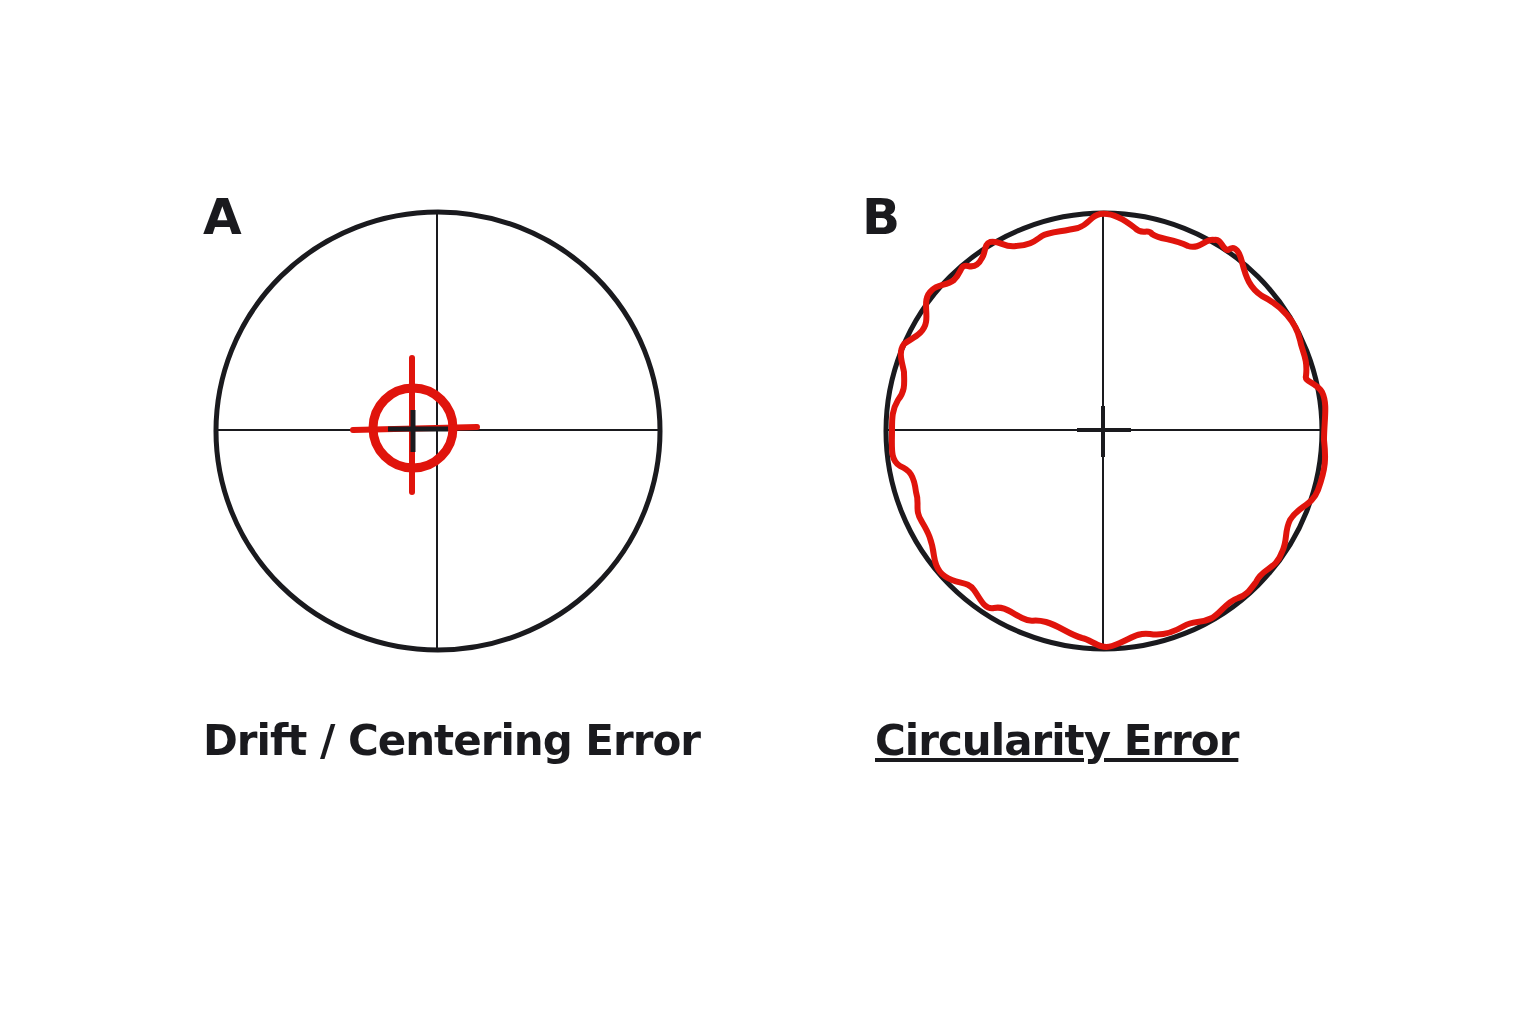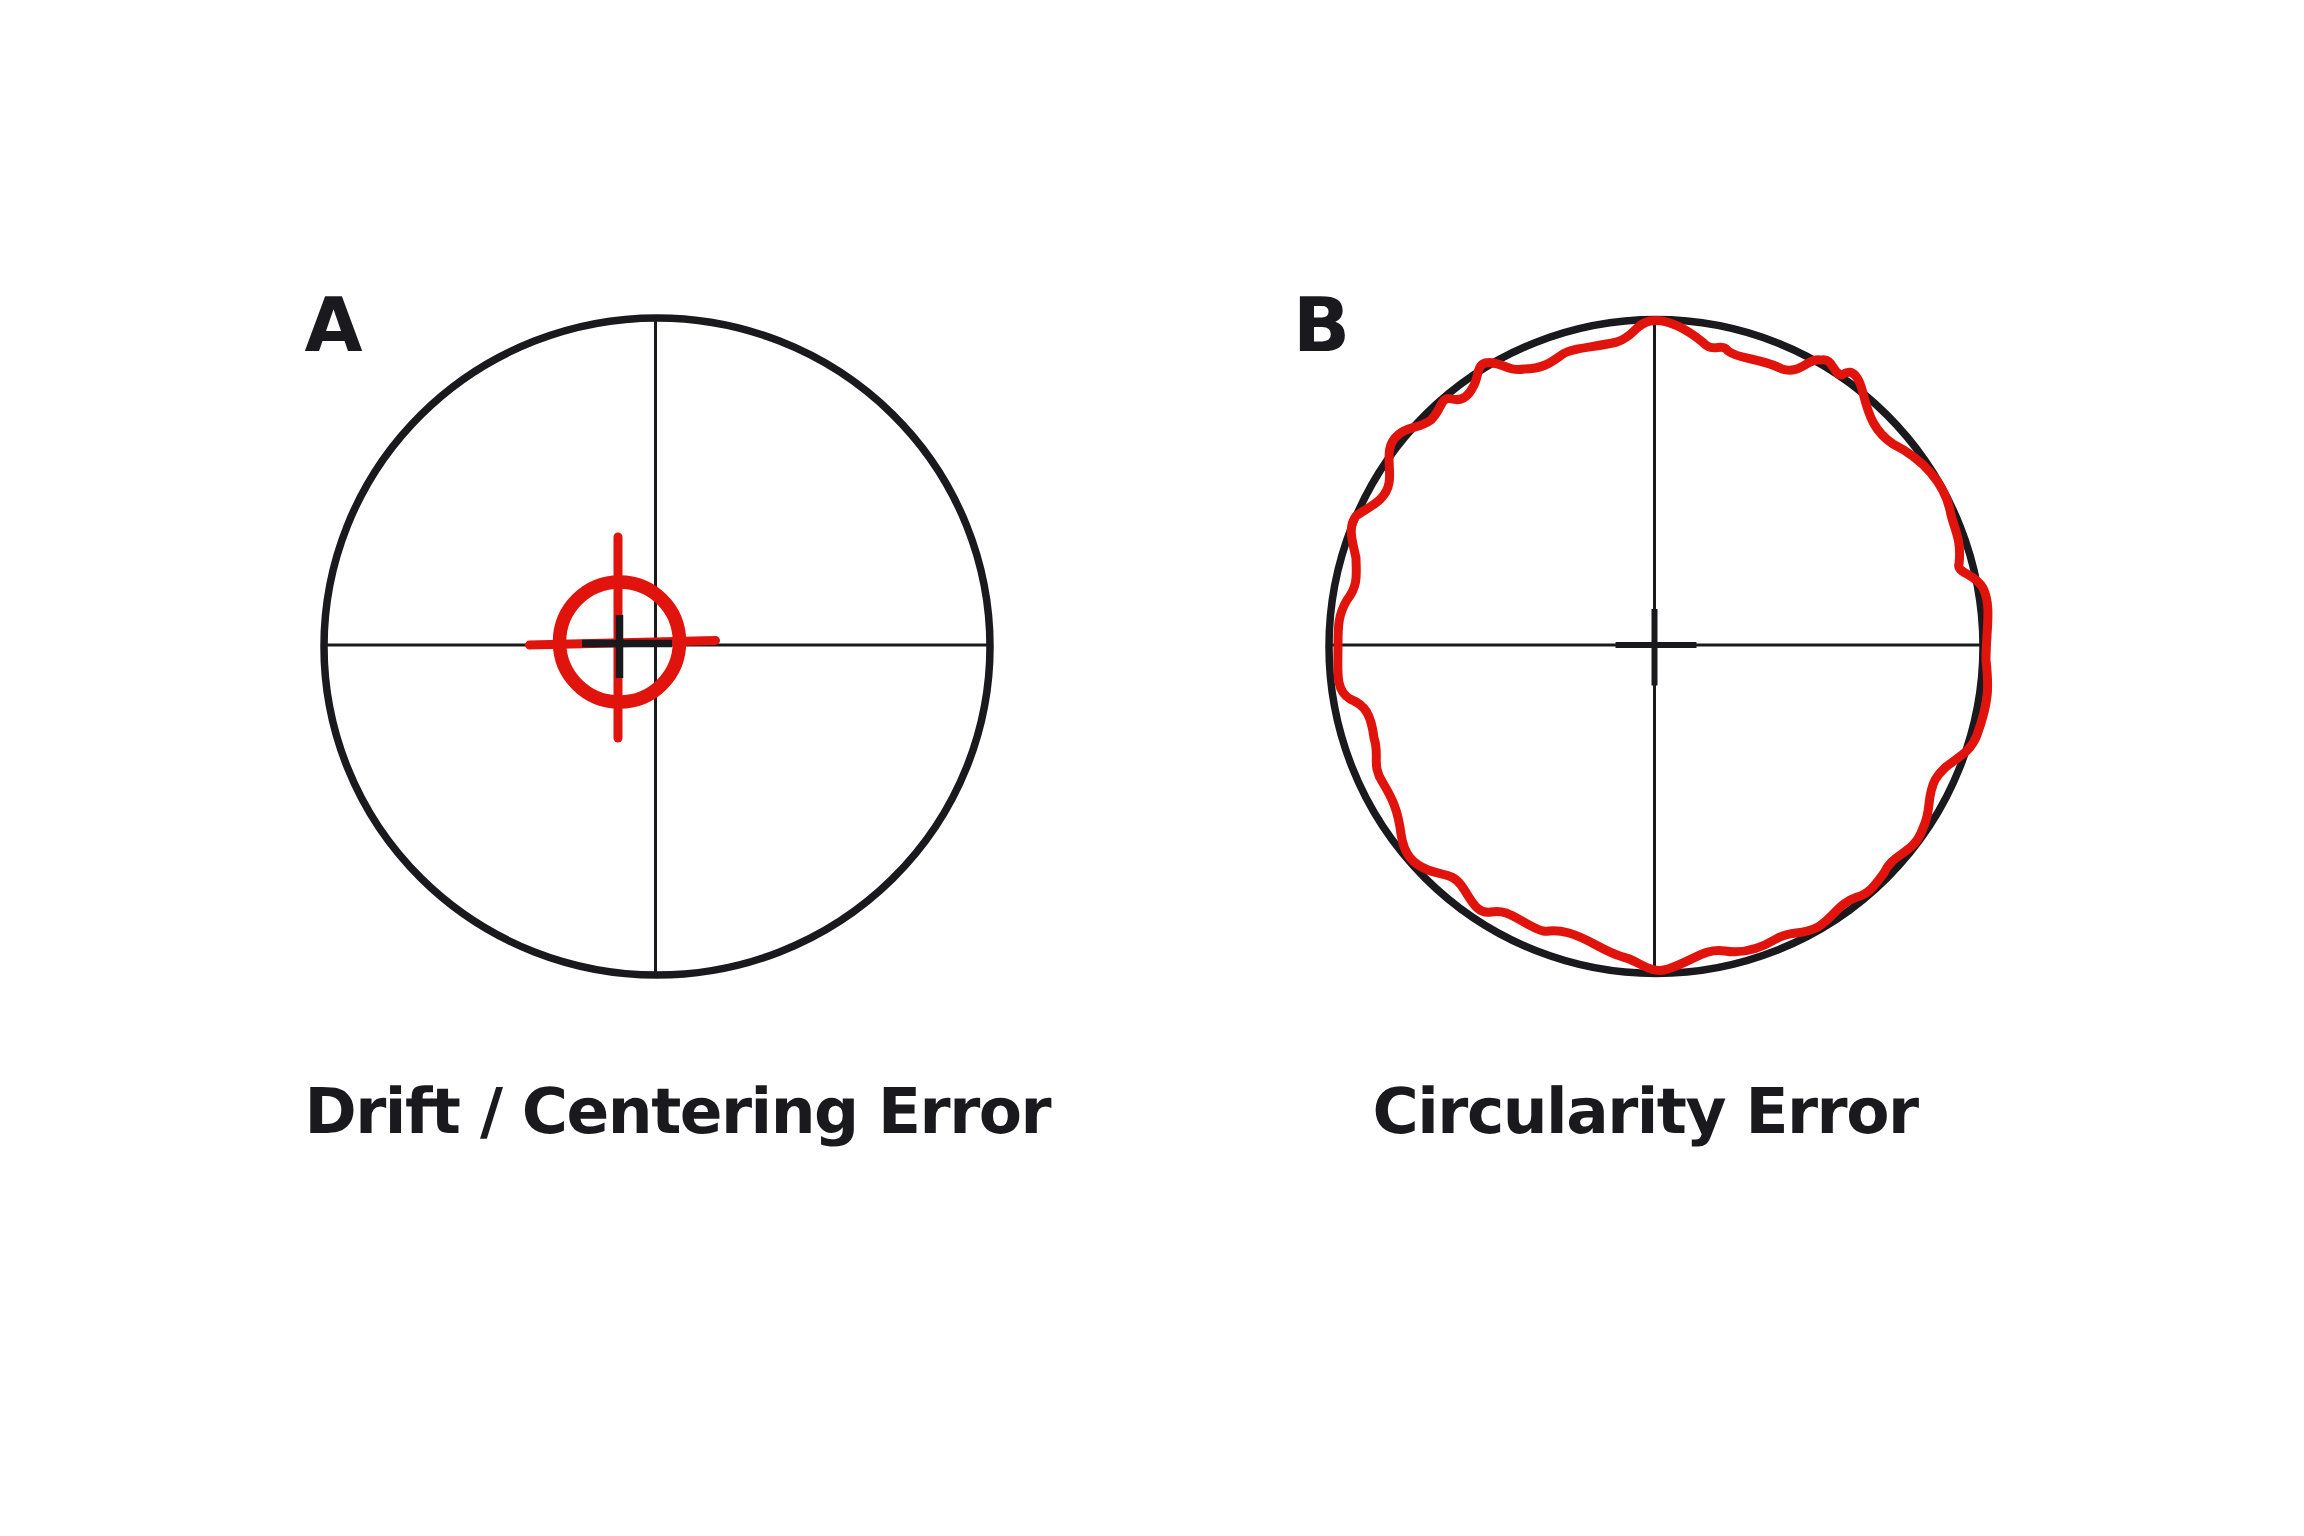--- a/index.html
+++ b/index.html
@@ -34,13 +34,13 @@
     <line x1="1077" y1="430" x2="1131" y2="430" stroke="#1a1a1e" stroke-width="4"></line>
     <line x1="1103" y1="406" x2="1103" y2="457" stroke="#1a1a1e" stroke-width="4"></line>
     <path fill="none" stroke="#e0140c" stroke-width="6" stroke-linejoin="round" stroke-linecap="round" d="M1100,214 C1112,212 1125,220 1135,228 C1142,236 1148,228 1152,234 C1160,240 1172,238 1188,246 C1200,250 1206,238 1214,240 C1222,238 1222,250 1228,250 C1236,244 1240,254 1242,262 C1246,278 1250,288 1262,296 C1282,306 1296,322 1300,340 C1302,352 1308,358 1306,376 C1304,382 1316,382 1322,392 C1328,404 1324,420 1324,440 C1326,458 1326,468 1318,490 C1312,506 1298,506 1290,520 C1284,532 1288,540 1282,552 C1276,570 1262,568 1256,582 C1250,590 1246,596 1238,598 C1226,602 1222,612 1212,618 C1200,624 1194,620 1184,626 C1174,632 1162,636 1150,634 C1136,632 1130,640 1112,646 C1100,650 1092,640 1082,638 C1068,634 1060,626 1046,622 C1030,618 1034,624 1022,618 C1010,612 1004,606 994,608 C984,610 980,598 974,590 C968,582 962,584 952,580 C942,576 936,570 934,556 C932,540 928,532 922,522 C914,510 920,504 916,492 C914,476 910,470 900,466 C890,460 892,448 892,430 C892,418 892,410 898,400 C906,390 904,382 904,372 C902,362 898,352 904,344 C912,338 924,334 926,322 C928,312 922,298 932,290 C938,284 946,286 954,280 C962,272 960,264 968,266 C976,268 980,262 982,258 C986,252 984,244 990,242 C1000,240 1004,248 1016,246 C1030,246 1036,240 1042,236 C1048,232 1060,232 1078,228 C1090,224 1090,216 1100,214 Z"></path>
   </g>
 </svg>
 
 <div class="panel-letter" style="left:203px; top:192px;">A</div>
 <div class="panel-letter" style="left:862px; top:192px;">B</div>
 
 <div class="caption" style="left:203px; top:720px;">Drift / Centering Error</div>
-<div class="caption" style="left:915px; top:720px;">Circularity Error</div>
+<div class="caption" style="left:875px; top:720px;text-decoration:underline;">Circularity Error</div>
 
 </body></html>

